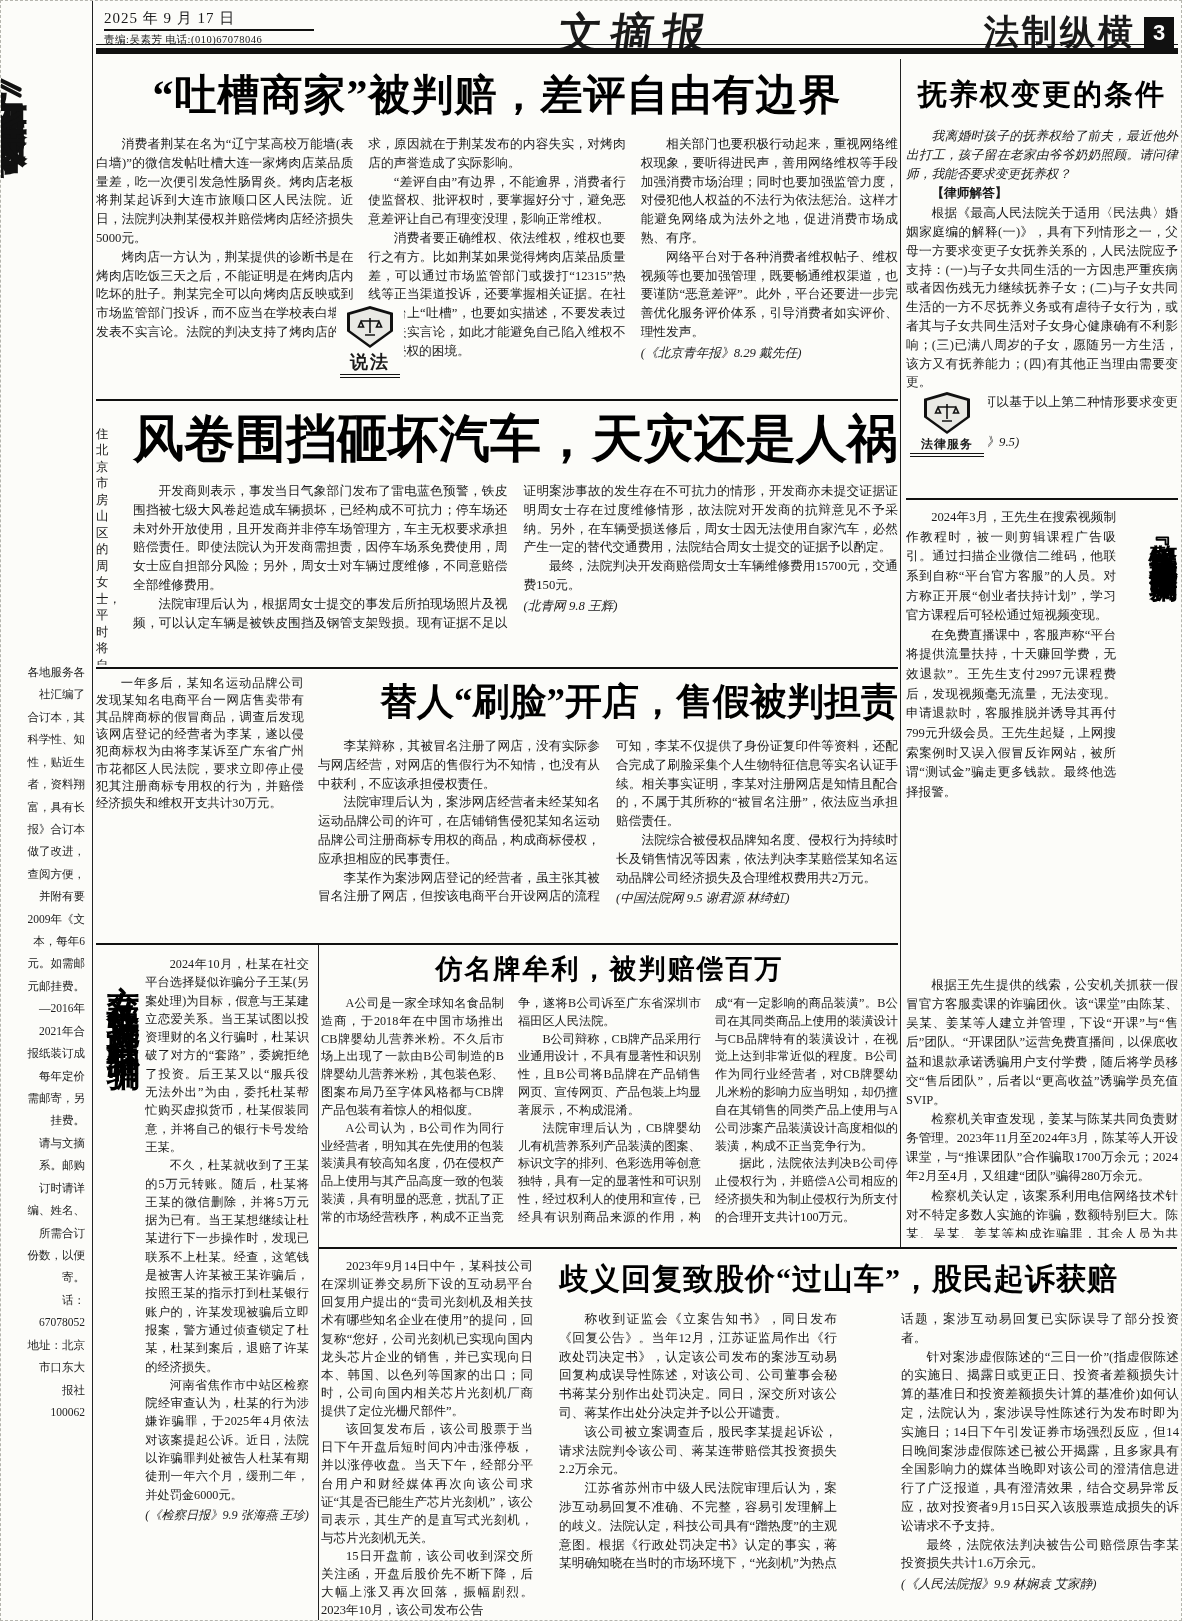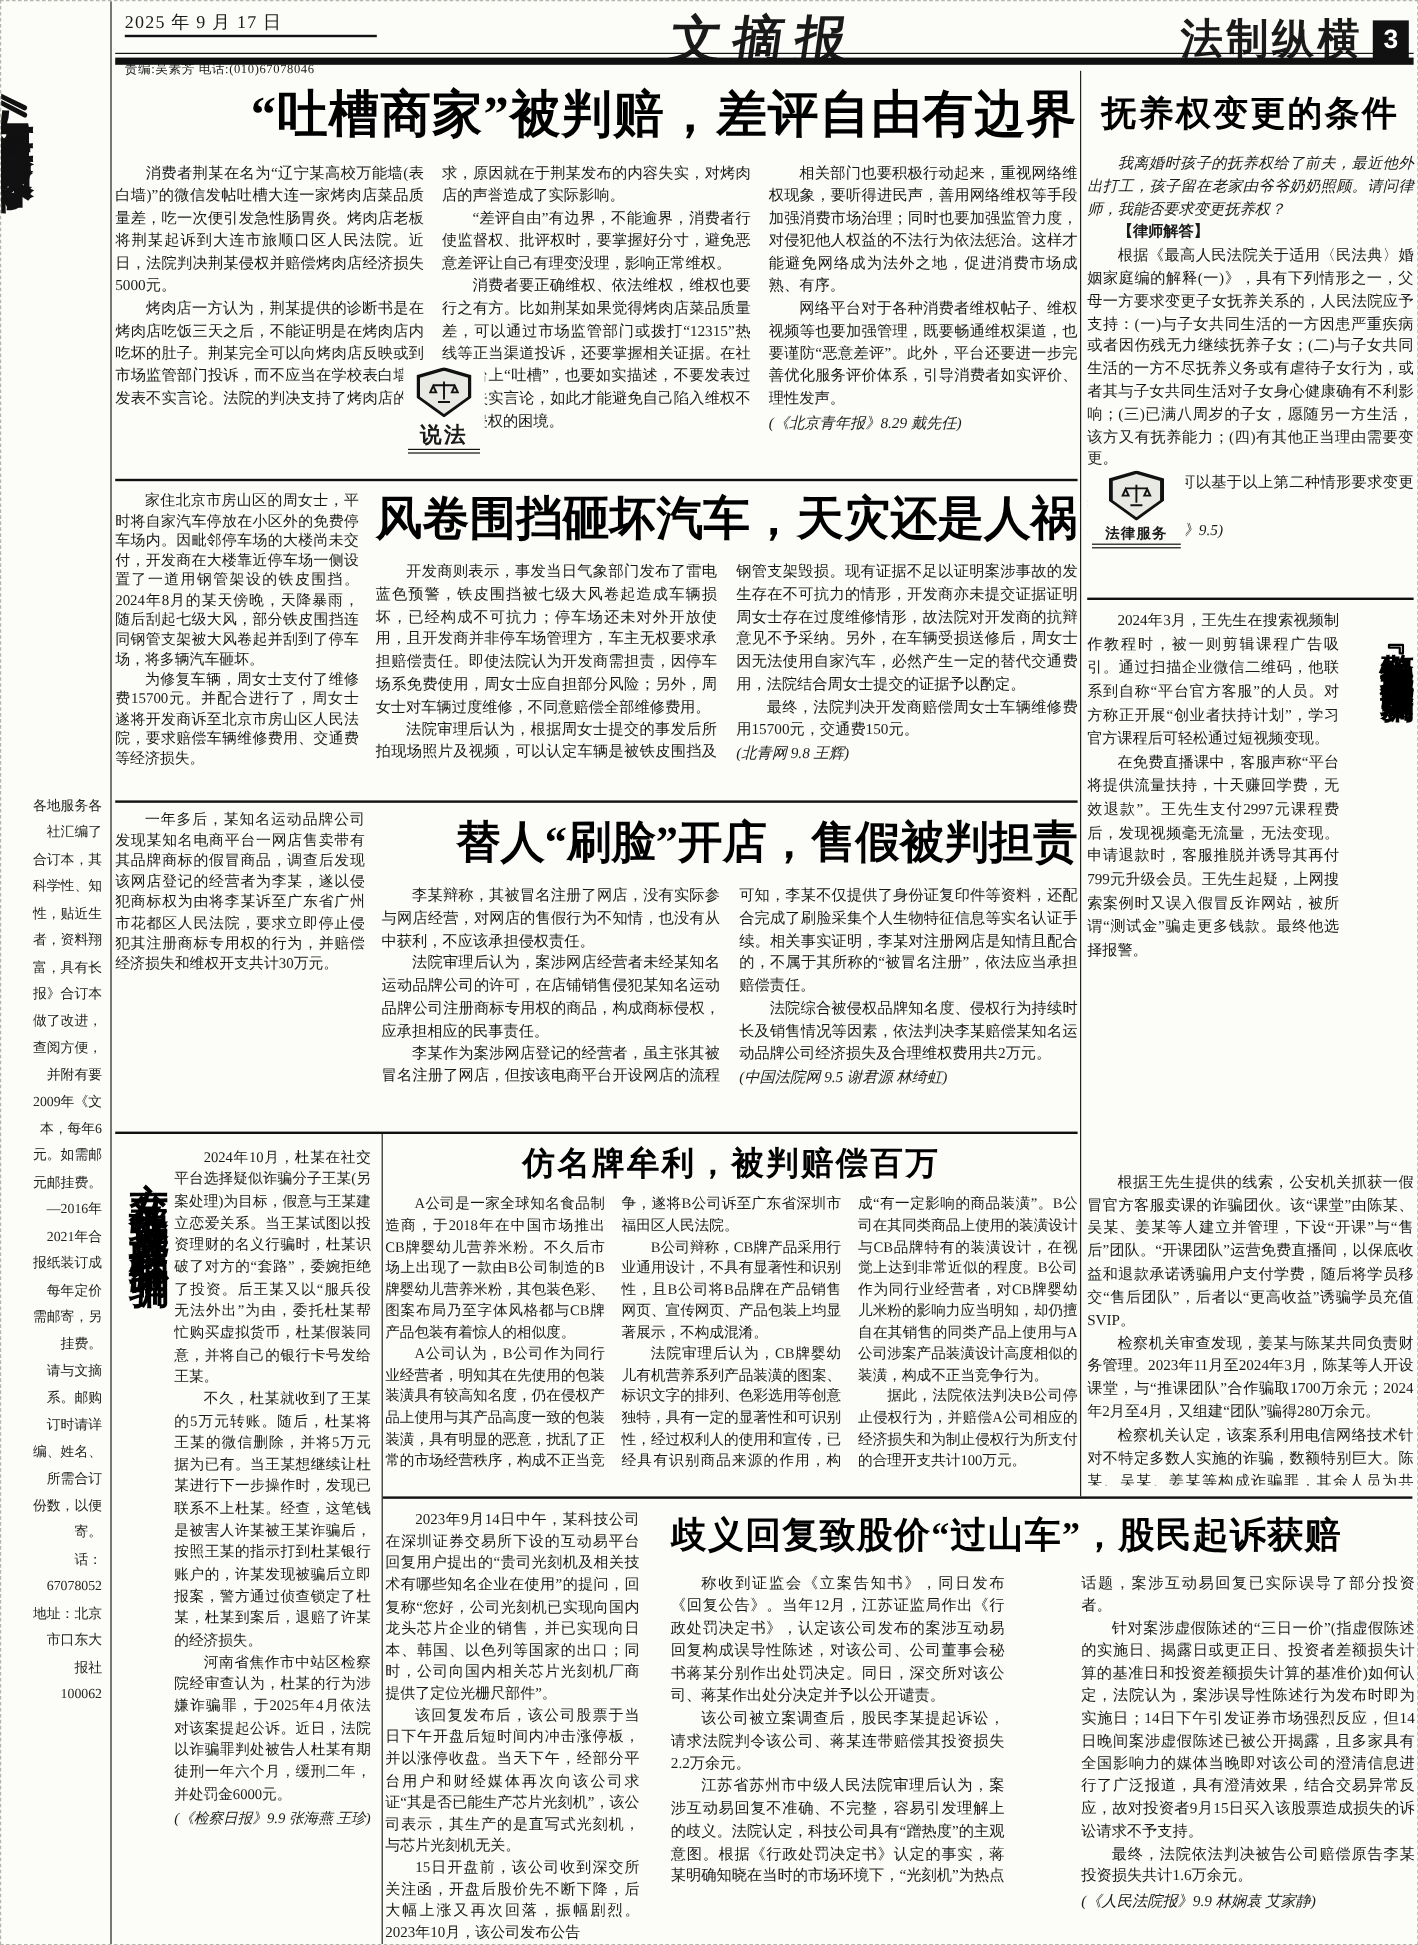--- a/index.html
+++ b/index.html
@@ -22,47 +22,47 @@
     font-family:"Liberation Serif","DejaVu Serif",serif;
   }
   .strip-small{
     position:absolute;left:0;top:660px;width:84px;height:950px;overflow:hidden;
     font-size:11.5px;line-height:1.95;text-align:right;white-space:pre-line;color:#222;
   }
   
   .header{position:absolute;left:95px;top:4px;width:1082px;height:43px;}
   .date-box{position:absolute;left:8px;top:4px;width:210px;}
   .date{font-size:15px;letter-spacing:1px;border-bottom:2px solid #111;padding-bottom:1px;}
-  .editor{font-size:10.5px;margin-top:20px;letter-spacing:0.5px;}
+  .editor{font-size:10.5px;margin-top:2px;letter-spacing:0.5px;}
   .masthead{
     position:absolute;left:0;right:0;top:0;text-align:center;
     font-size:42px;font-weight:bold;letter-spacing:10px;
     transform:skewX(-8deg);font-family:"Liberation Serif","DejaVu Serif",serif;
   }
   .section-wrap{position:absolute;right:4px;top:4px;display:flex;align-items:center;gap:8px;}
   .section-title{font-size:35px;font-weight:bold;letter-spacing:3px;font-family:"Liberation Sans","DejaVu Sans",sans-serif;}
   .page-num{width:30px;height:32px;background:#111;color:#fff;font-size:22px;font-weight:bold;
     display:flex;align-items:center;justify-content:center;font-family:"Liberation Sans",sans-serif;}
   
   .art{position:absolute;box-sizing:border-box;}
   .art p{margin:0;text-indent:2em;text-align:justify;}
   .body-txt{font-size:12.7px;line-height:1.48;}
   .headline{font-weight:bold;color:#000;font-family:"Liberation Serif","DejaVu Serif",serif;}
   .source{font-style:italic;text-align:center;text-indent:0 !important;margin-top:2px !important;}
   
   .a1{left:95px;top:56px;width:802px;height:342px;}
-  .a1 .headline{font-size:42px;text-align:right;letter-spacing:1px;margin:10px 0 12px 0;}
+  .a1 .headline{font-size:42px;text-align:center;letter-spacing:1px;margin:10px 0 12px 0;}
   .a1 .cols{column-count:3;column-gap:15px;height:246px;overflow:hidden;}
   
   .flex-art{display:flex;}
   .leftcol{box-sizing:border-box;overflow:hidden;}
   .a2{left:95px;top:400px;width:802px;height:264px;}
   .a2 .leftcol{width:208px;padding-top:8px;font-size:12.4px;line-height:1.33;}
   .a2 .rightzone{flex:1;padding-left:14px;}
-  .a2 .headline{font-size:39px;text-align:center;letter-spacing:0;margin:4px 0 8px 0;white-space:nowrap;}
+  .a2 .headline{font-size:51px;text-align:center;letter-spacing:0;margin:4px 0 8px 0;white-space:nowrap;}
   .a2 .cols{column-count:2;column-gap:16px;height:192px;overflow:hidden;}
   .a3{left:95px;top:668px;width:802px;height:272px;}
   .a3 .leftcol{width:208px;padding-top:6px;font-size:12.4px;line-height:1.38;}
   .a3 .rightzone{flex:1;padding-left:14px;}
   .a3 .headline{font-size:37px;text-align:right;margin:8px 0 10px 0;white-space:nowrap;}
   .a3 .cols{column-count:2;column-gap:16px;height:198px;overflow:hidden;}
   
   .a4{left:96px;top:944px;width:220px;height:675px;display:flex;}
   .a4 .vtitle{writing-mode:vertical-rl;font-size:33px;font-weight:bold;letter-spacing:7px;
     line-height:1.1;padding:14px 2px 0 8px;}

